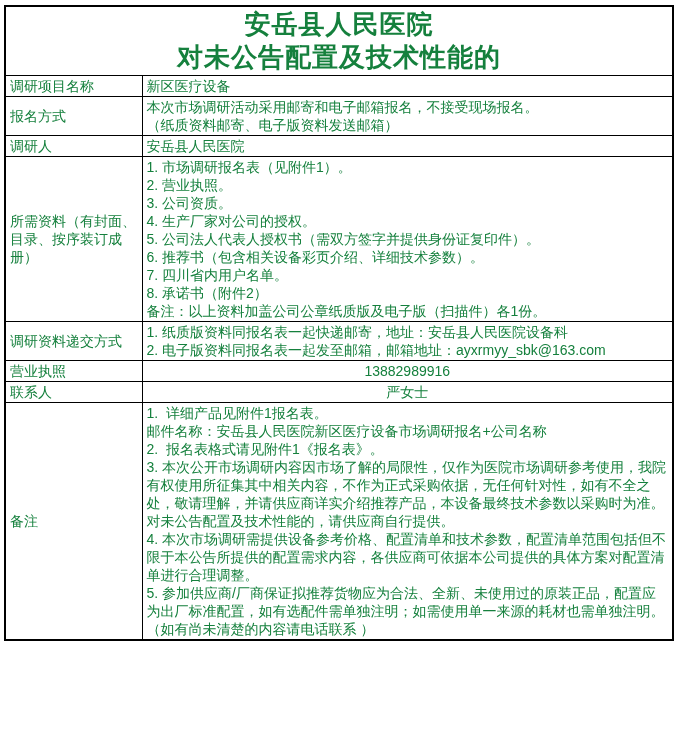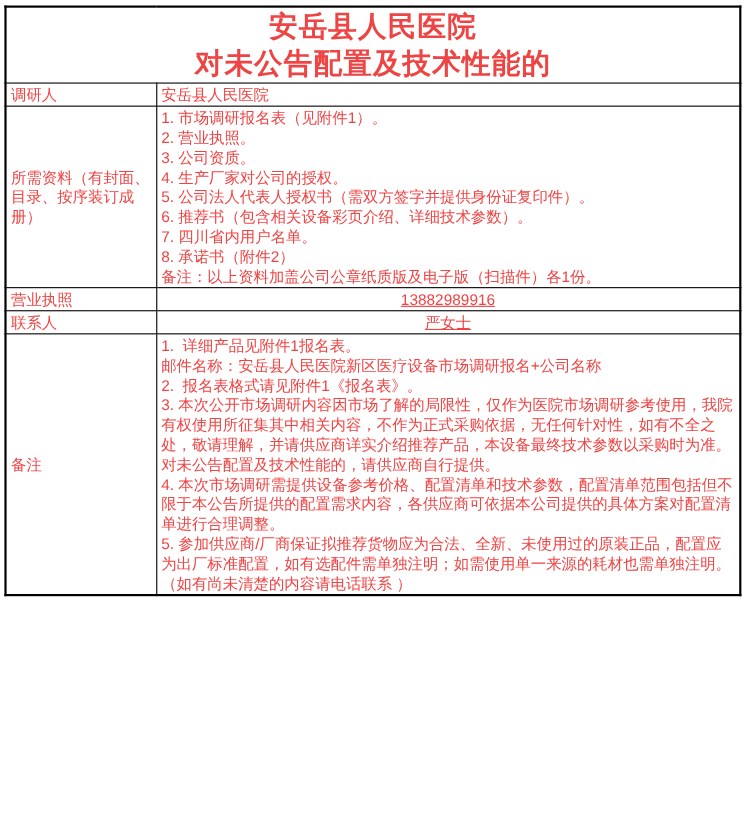--- a/index.html
+++ b/index.html
@@ -22,21 +22,21 @@
     border-collapse: collapse;
     table-layout: fixed;
     border: 2px solid #000000;
   }
   table.announcement td {
     border: 1px solid #000000;
     padding: 1px 4px;
     font-size: 14px;
     line-height: 18px;
     vertical-align: middle;
-    color: #ef4444;
+    color: #15803d;
     word-break: break-all;
     overflow: hidden;
   }
   col.c-label { width: 137px; }
   td.title-cell {
     text-align: center;
     font-weight: bold;
     padding: 1px 2px;
   }
   .title-line {
@@ -46,54 +46,67 @@
     white-space: nowrap;
   }
   td.label-cell {
     text-align: left;
   }
   td.value-cell {
     white-space: pre-wrap;
   }
   td.center {
     text-align: center;
-    text-decoration: underline;
   }
 </style>
 </head>
 <body>
 
 <div class="page">
   <table class="announcement">
     <colgroup>
       <col class="c-label">
       <col class="c-value">
     </colgroup>
     <tbody>
       <tr>
         <td class="title-cell" colspan="2">
           <div class="title-line">安岳县人民医院</div>
           <div class="title-line">对未公告配置及技术性能的</div>
         </td>
       </tr>
       <tr>
+        <td class="label-cell">调研项目名称</td>
+        <td class="value-cell">新区医疗设备</td>
+      </tr>
+      <tr>
+        <td class="label-cell">报名方式</td>
+        <td class="value-cell">本次市场调研活动采用邮寄和电子邮箱报名，不接受现场报名。
+（纸质资料邮寄、电子版资料发送邮箱）</td>
+      </tr>
+      <tr>
         <td class="label-cell">调研人</td>
         <td class="value-cell">安岳县人民医院</td>
       </tr>
       <tr>
         <td class="label-cell">所需资料（有封面、目录、按序装订成册）</td>
         <td class="value-cell">1. 市场调研报名表（见附件1）。
 2. 营业执照。
 3. 公司资质。
 4. 生产厂家对公司的授权。
 5. 公司法人代表人授权书（需双方签字并提供身份证复印件）。
 6. 推荐书（包含相关设备彩页介绍、详细技术参数）。
 7. 四川省内用户名单。
 8. 承诺书（附件2）
 备注：以上资料加盖公司公章纸质版及电子版（扫描件）各1份。</td>
+      </tr>
+      <tr>
+        <td class="label-cell">调研资料递交方式</td>
+        <td class="value-cell">1. 纸质版资料同报名表一起快递邮寄，地址：安岳县人民医院设备科
+2. 电子版资料同报名表一起发至邮箱，邮箱地址：ayxrmyy_sbk@163.com</td>
       </tr>
       <tr>
         <td class="label-cell">营业执照</td>
         <td class="value-cell center">13882989916</td>
       </tr>
       <tr>
         <td class="label-cell">联系人</td>
         <td class="value-cell center">严女士</td>
       </tr>
       <tr>

